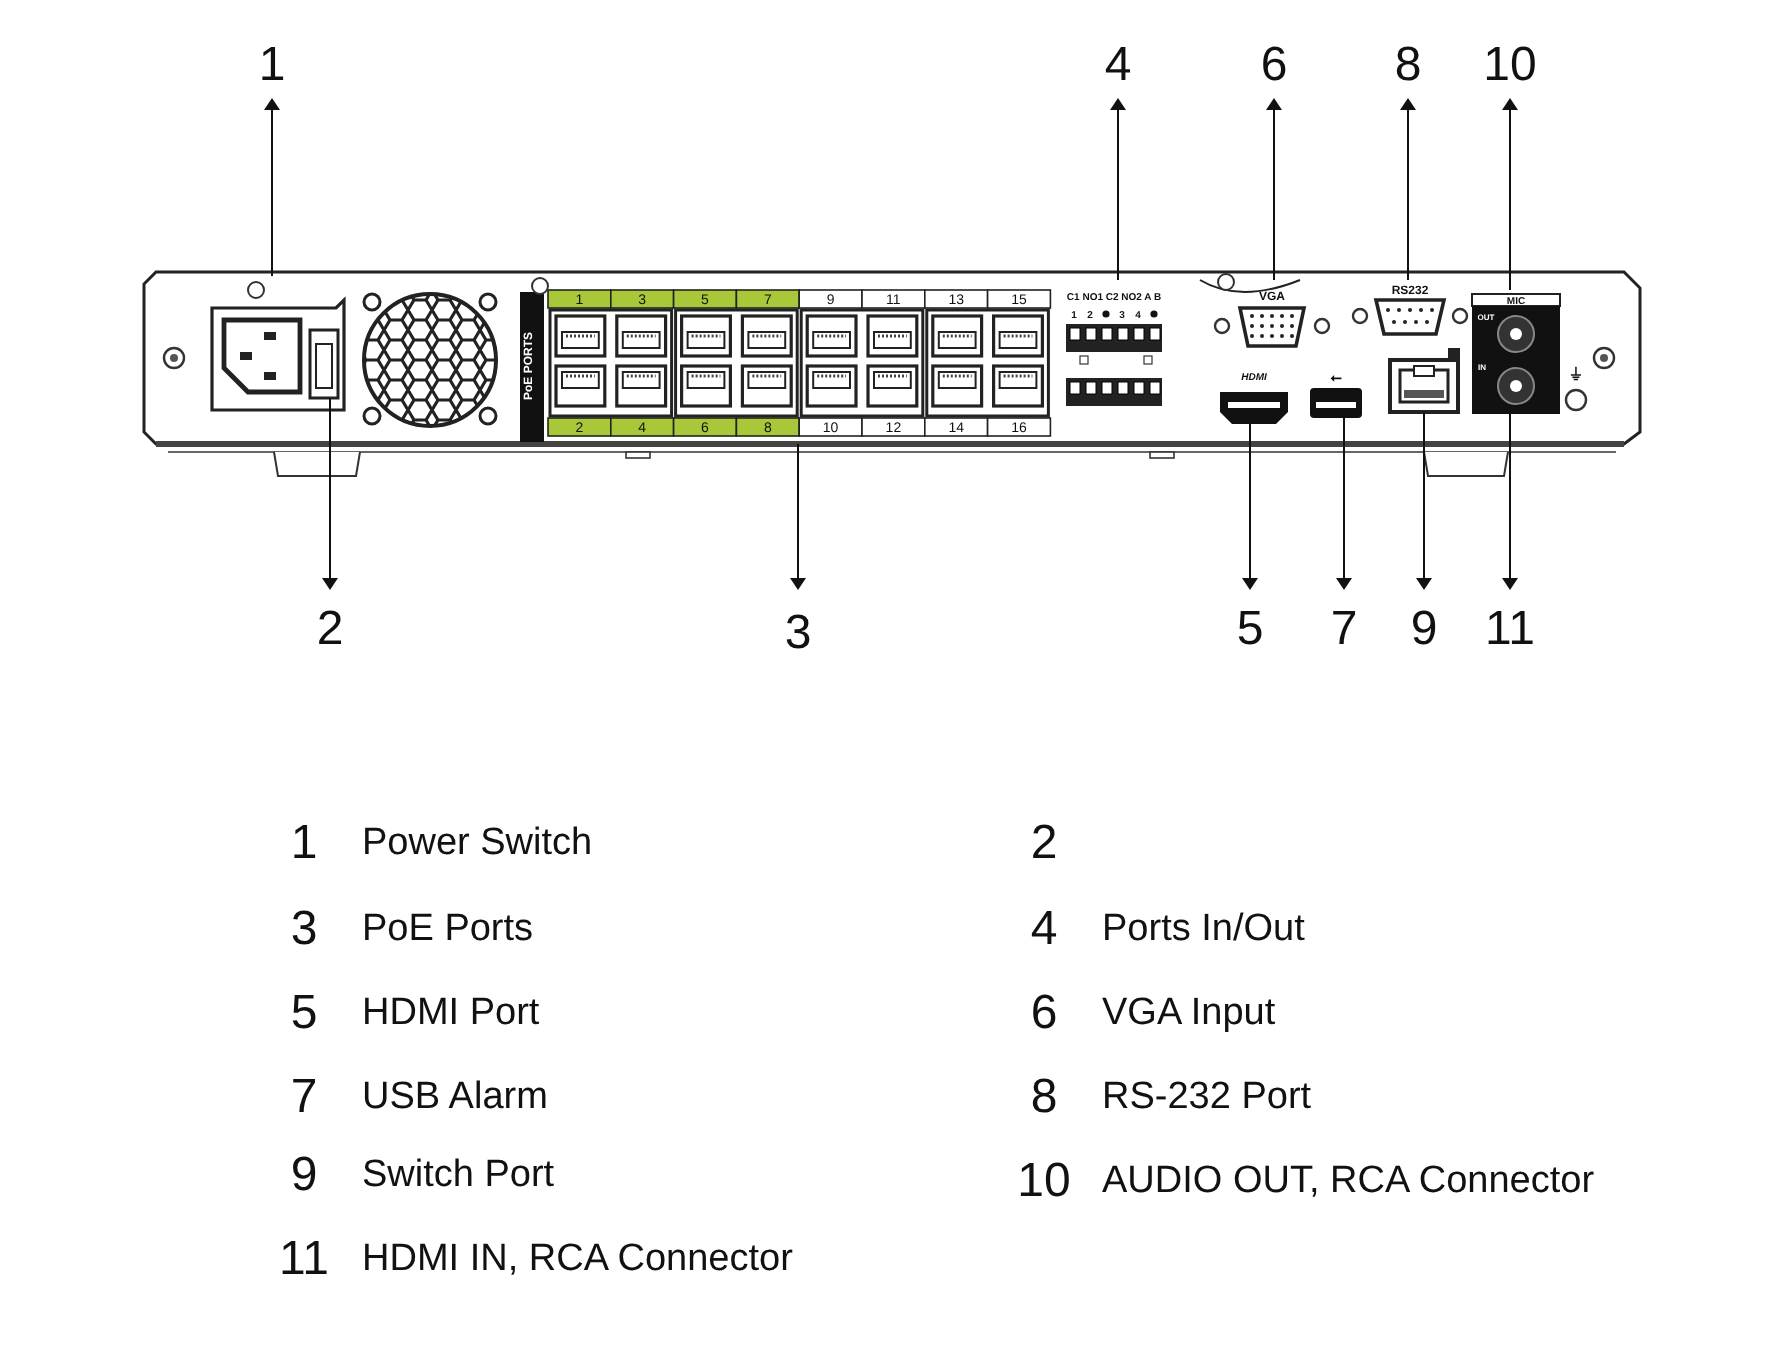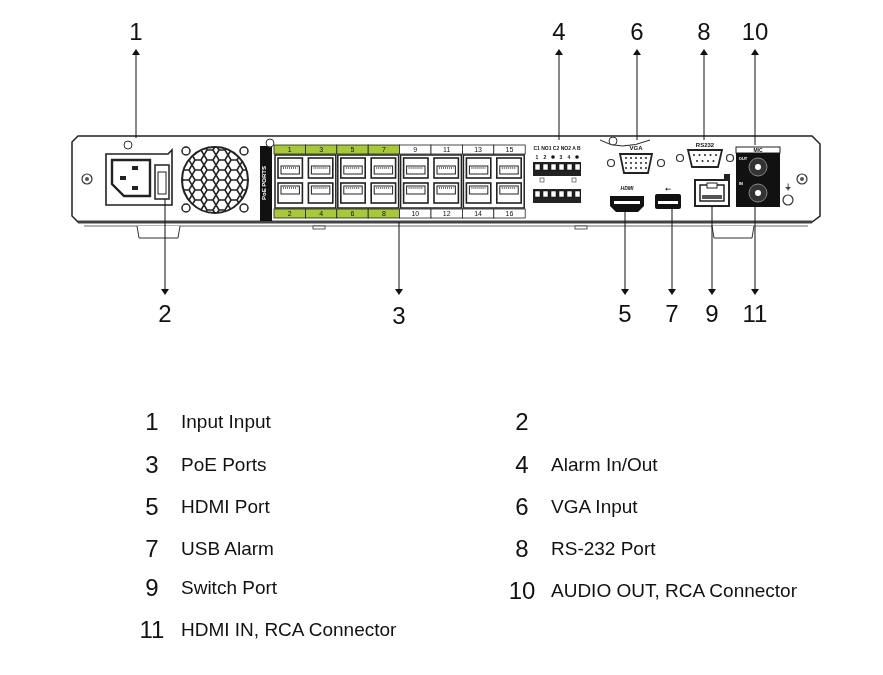--- a/index.html
+++ b/index.html
@@ -294,32 +294,32 @@
     <text x="625" y="322" class="callout-num">5</text>
     <text x="672" y="322" class="callout-num">7</text>
     <text x="712" y="322" class="callout-num">9</text>
     <text x="755" y="322" class="callout-num">11</text>
   </g>
 </svg>
 
 <div class="legend">
   <div class="legend-item" style="left:123px;top:408px">
       <span class="legend-num">1</span>
-      <span class="legend-text">Input Input</span>
+      <span class="legend-text">Power Switch</span>
     </div>
   <div class="legend-item" style="left:493px;top:408px">
       <span class="legend-num">2</span>
     </div>
   <div class="legend-item" style="left:123px;top:451px">
       <span class="legend-num">3</span>
       <span class="legend-text">PoE  Ports</span>
     </div>
   <div class="legend-item" style="left:493px;top:451px">
       <span class="legend-num">4</span>
-      <span class="legend-text">Alarm In/Out</span>
+      <span class="legend-text">Ports In/Out</span>
     </div>
   <div class="legend-item" style="left:123px;top:493px">
       <span class="legend-num">5</span>
       <span class="legend-text">HDMI Port</span>
     </div>
   <div class="legend-item" style="left:493px;top:493px">
       <span class="legend-num">6</span>
       <span class="legend-text">VGA Input</span>
     </div>
   <div class="legend-item" style="left:123px;top:535px">

